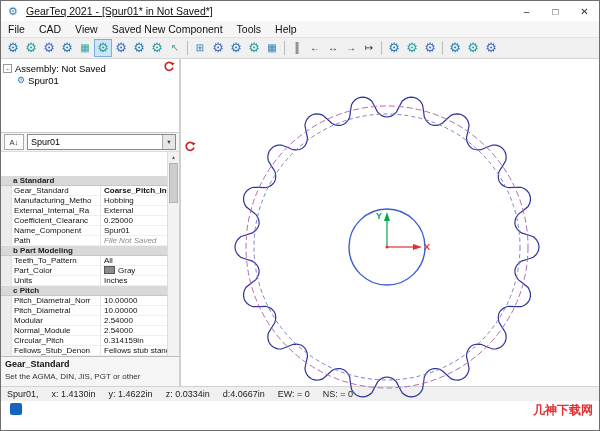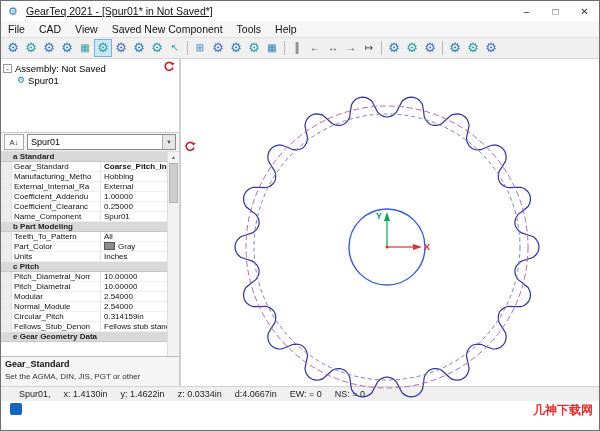--- a/index.html
+++ b/index.html
@@ -41,21 +41,21 @@
   .filterbar{height:18px;flex:0 0 auto;background:#f4f4f4;display:flex;align-items:center;
     gap:3px;padding:0 3px;border-bottom:1px solid #dcdcdc;}
   .sortbtn{width:18px;height:14px;border:1px solid #aaa;background:#fbfbfb;font-size:7.5px;
     display:flex;align-items:center;justify-content:center;color:#234;}
   .combo{flex:1;height:14px;border:1px solid #8a8a8a;background:#fff;display:flex;
     align-items:center;font-size:9px;padding-left:3px;position:relative;}
   .comboarrow{position:absolute;right:0;top:0;width:12px;height:100%;background:#e6e6e6;
     border-left:1px solid #aaa;display:flex;align-items:center;justify-content:center;font-size:5.5px;color:#444;}
   
   .propgrid{flex:1;display:flex;min-height:0;background:#fff;font-size:8px;}
-  .prows{flex:1;overflow:hidden;}
+  .prows{flex:1;overflow:hidden;margin-top:24px;}
   .prow{height:10px;display:flex;align-items:center;border-bottom:1px solid #efefef;
     white-space:nowrap;box-sizing:border-box;}
   .prow.sect{background:#d9d9d9;font-weight:bold;padding-left:12px;color:#222;
     border-bottom:1px solid #c6c6c6;}
   .gut{width:10px;height:100%;background:#ececec;border-right:1px solid #e0e0e0;flex:0 0 auto;}
   .pname{width:86px;flex:0 0 auto;border-right:1px solid #e4e4e4;padding-left:2px;
     overflow:hidden;height:100%;line-height:10px;color:#111;}
   .pval{flex:1;padding-left:3px;overflow:hidden;height:100%;line-height:10px;color:#111;}
   .pval.b{font-weight:bold;}
   .pval.i{font-style:italic;color:#8a8a8a;}
@@ -69,21 +69,21 @@
   .helppanel{height:30px;flex:0 0 auto;border-top:1px solid #bdbdbd;background:#f5f5f5;
     padding:2px 4px;box-sizing:border-box;}
   .helptitle{font-size:9px;font-weight:bold;color:#111;}
   .helptext{font-size:8px;color:#333;line-height:15px;}
   
   .canvas{flex:1;position:relative;background:#fff;min-width:0;}
   .canvas svg.gear{position:absolute;inset:0;}
   .canv-refresh{position:absolute;left:3px;top:80px;}
   
   .statusbar{height:14px;flex:0 0 auto;background:#f0f0f0;border-top:1px solid #d2d2d2;
-    display:flex;align-items:center;font-size:9px;color:#222;padding-left:18px;}
+    display:flex;align-items:center;font-size:9px;color:#222;padding-left:6px;}
   .stitem{margin-right:13px;white-space:nowrap;}
   
   .bottomstrip{height:29px;flex:0 0 auto;background:#fff;position:relative;}
   .blueapp{position:absolute;left:9px;top:2px;width:12px;height:12px;background:#1565c0;
     border-radius:2px;}
   .watermark{position:absolute;right:6px;top:1px;color:#e03030;font-size:12px;
     font-weight:bold;font-family:"DejaVu Sans",sans-serif;}
 </style>
 </head>
 <body>
@@ -183,32 +183,32 @@
               <div class="pname">Manufacturing_Metho</div>
               <div class="pval">Hobbing</div>
             </div>
             <div class="prow">
               <div class="gut"></div>
               <div class="pname">External_Internal_Ra</div>
               <div class="pval">External</div>
             </div>
             <div class="prow">
               <div class="gut"></div>
-              <div class="pname">Coefficient_Addendu</div>
-              <div class="pval">1.00000</div>
-            </div>
-            <div class="prow">
-              <div class="gut"></div>
               <div class="pname">Coefficient_Clearanc</div>
               <div class="pval">0.25000</div>
             </div>
             <div class="prow">
               <div class="gut"></div>
               <div class="pname">Name_Component</div>
               <div class="pval">Spur01</div>
+            </div>
+            <div class="prow">
+              <div class="gut"></div>
+              <div class="pname">Path</div>
+              <div class="pval i">File Not Saved</div>
             </div>
             <div class="prow sect">b Part Modeling</div>
             <div class="prow">
               <div class="gut"></div>
               <div class="pname">Teeth_To_Pattern</div>
               <div class="pval">All</div>
             </div>
             <div class="prow">
               <div class="gut"></div>
               <div class="pname">Part_Color</div>

